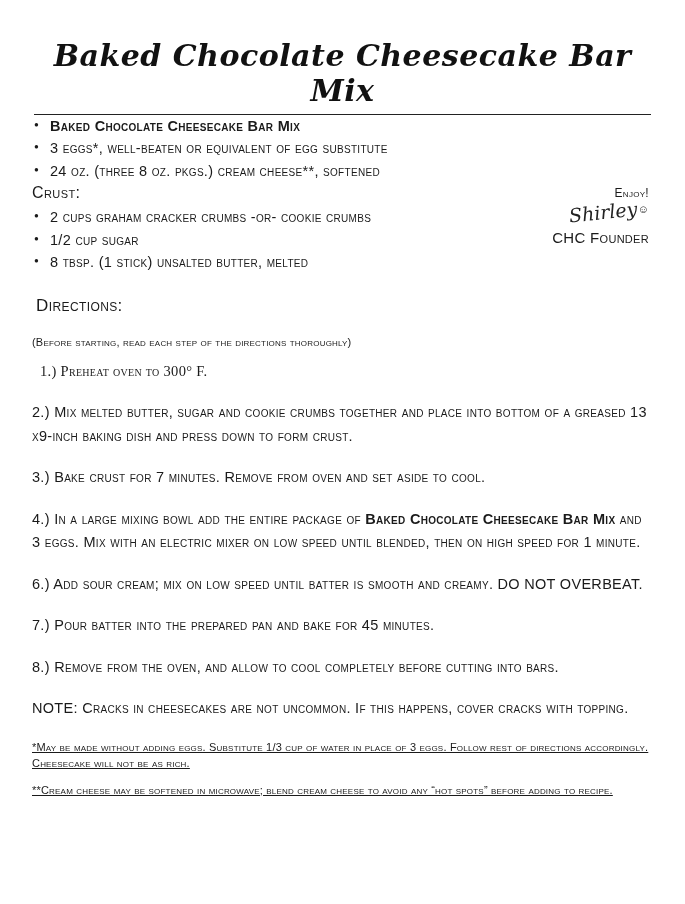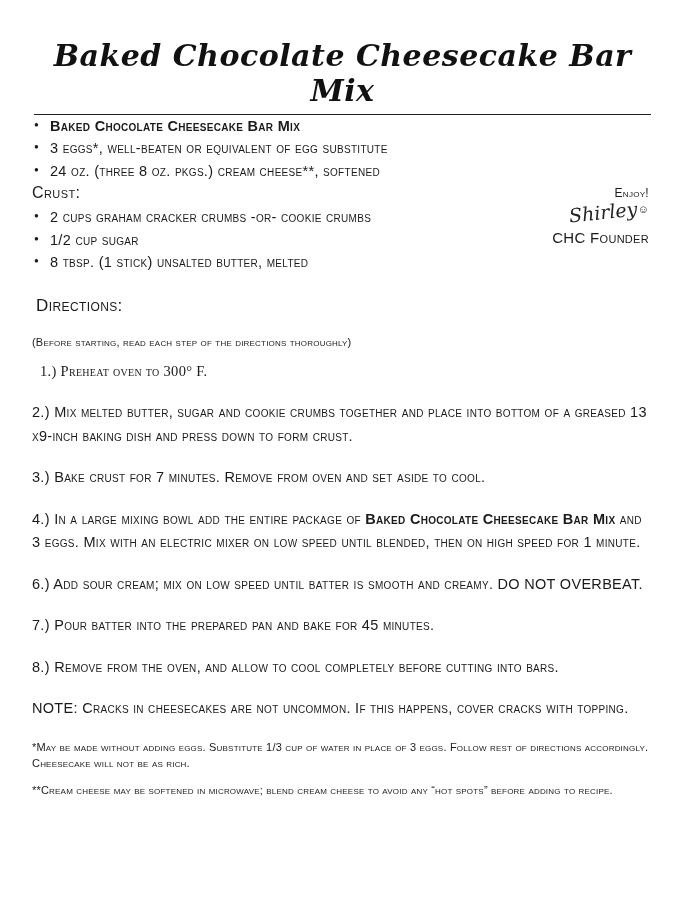--- a/index.html
+++ b/index.html
@@ -100,20 +100,21 @@
   }
   .footnotes {
     margin-top: 14px;
   }
   .footnote {
     font-variant: small-caps;
     font-size: 11px;
     letter-spacing: 0.2px;
     line-height: 1.5;
     margin: 0 0 10px 0;
+    text-decoration: underline;
   }
   .signature-block {
     position: absolute;
     right: 36px;
     top: 148px;
     width: 118px;
     text-align: right;
   }
   .enjoy {
     font-variant: small-caps;

